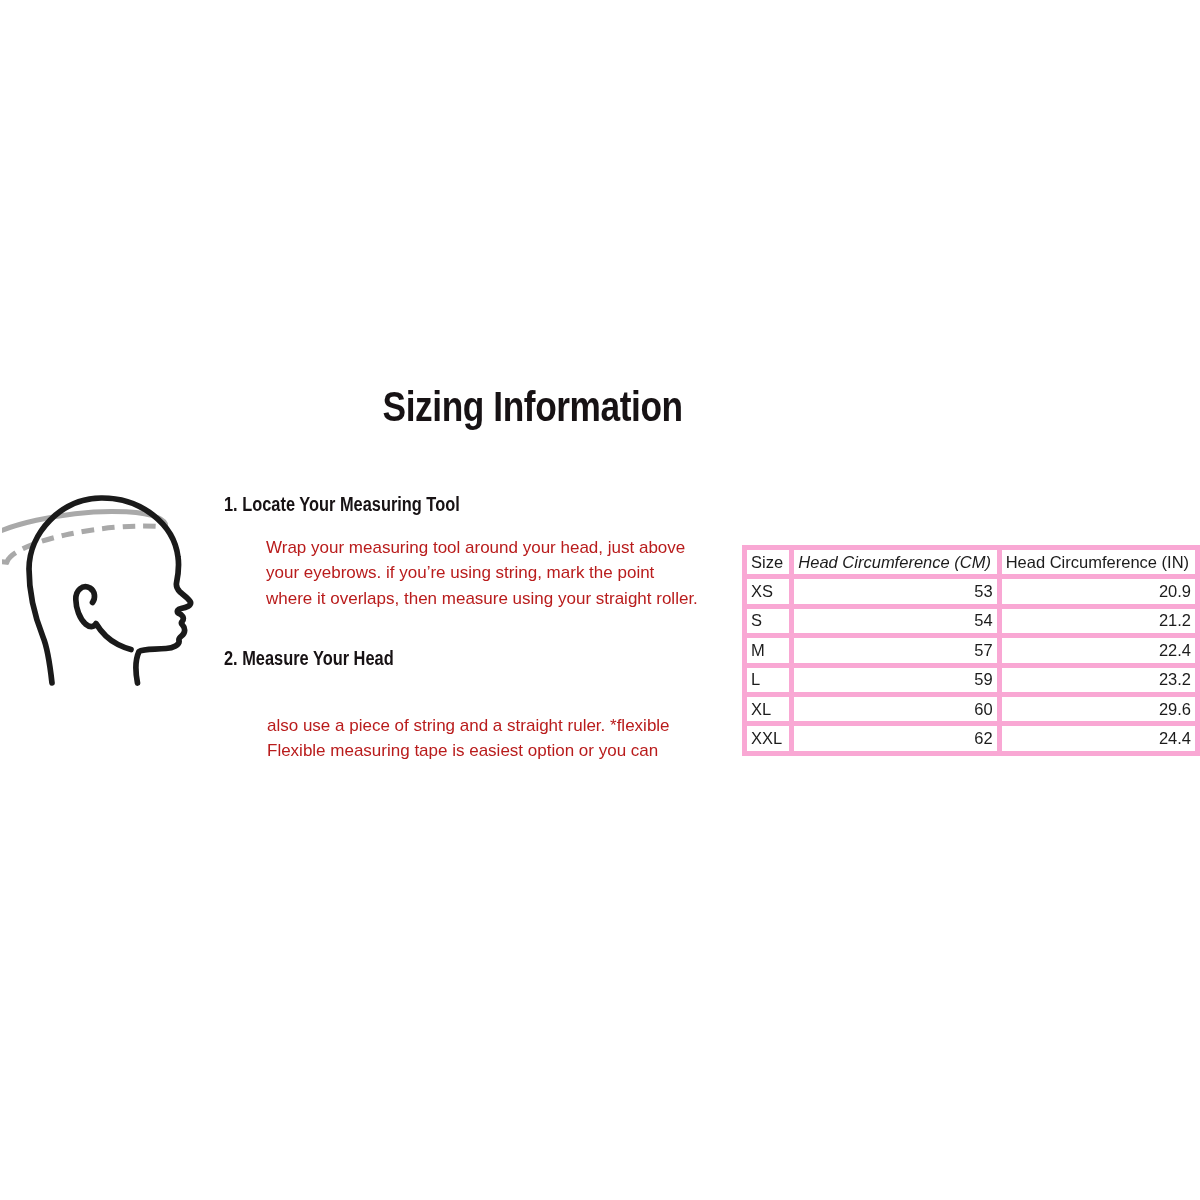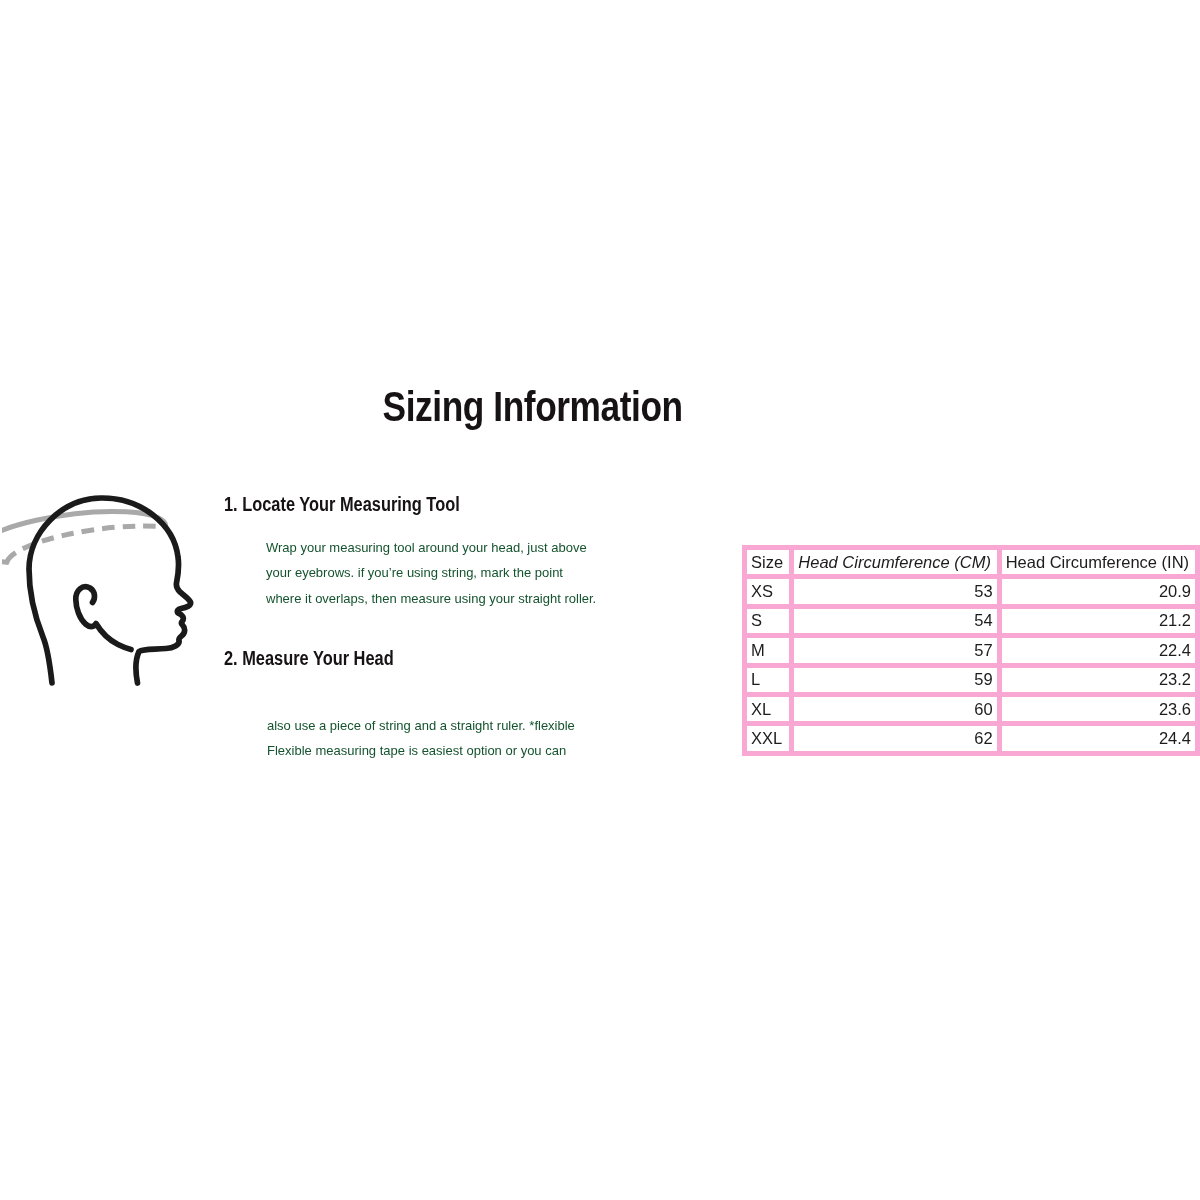--- a/index.html
+++ b/index.html
@@ -29,22 +29,22 @@
     position:absolute;
     font-size:19.5px;font-weight:700;line-height:1;
     white-space:nowrap;color:#171214;
     transform:scaleX(0.84);transform-origin:left center;
   }
   .h-step1{left:224px;top:495px;}
   .h-step2{left:224px;top:649px;}
   
   .para{
     position:absolute;
-    font-size:13px;line-height:25.3px;
-    color:#14532d;white-space:nowrap;
+    font-size:17px;line-height:25.3px;
+    color:#b91c1c;white-space:nowrap;
   }
   .p-step1{left:266px;top:535px;}
   .p-step2{left:267px;top:713px;}
   
   .size-table{
     position:absolute;left:742px;top:545px;
     border-collapse:collapse;table-layout:fixed;
     font-size:16.5px;color:#1c1c1c;background:#ffffff;
   }
   .size-table th,.size-table td{
@@ -144,21 +144,21 @@
         <td class="cell-right">22.4</td>
       </tr>
       <tr>
         <td class="cell-left">L</td>
         <td class="cell-right">59</td>
         <td class="cell-right">23.2</td>
       </tr>
       <tr>
         <td class="cell-left">XL</td>
         <td class="cell-right">60</td>
-        <td class="cell-right">23.6</td>
+        <td class="cell-right">29.6</td>
       </tr>
       <tr>
         <td class="cell-left">XXL</td>
         <td class="cell-right">62</td>
         <td class="cell-right">24.4</td>
       </tr>
     </tbody>
   </table>
 
 </div>

